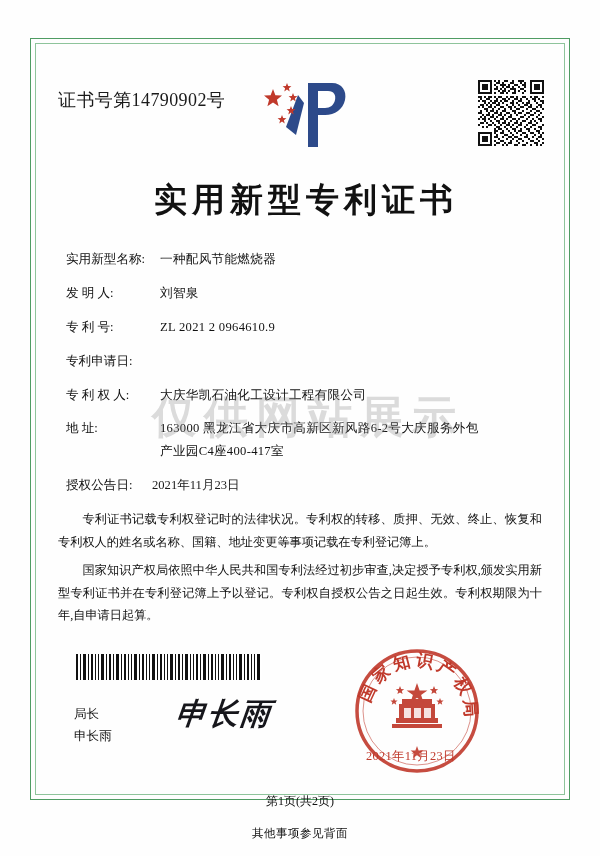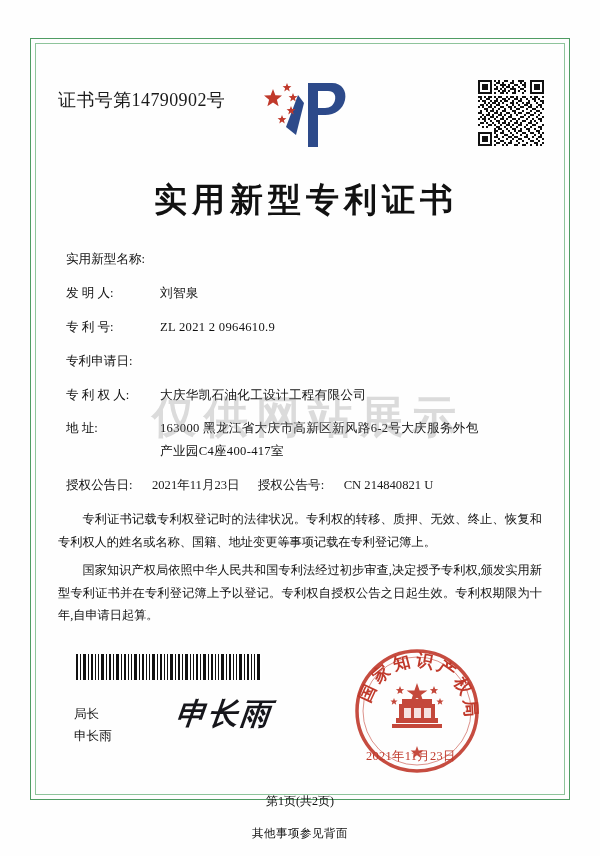--- a/index.html
+++ b/index.html
@@ -547,20 +547,21 @@
       </g>
     </svg>
   </div>
 
   <div class="title">实用新型专利证书</div>
 
   <div class="fields">
 
     <div class="row">
       <div class="lbl">实用新型名称:</div>
+      <div class="val">一种配风节能燃烧器</div>
     </div>
 
     <div class="row">
       <div class="lbl">发 明 人:</div>
       <div class="val">刘智泉</div>
     </div>
 
     <div class="row">
       <div class="lbl">专 利 号:</div>
       <div class="val">ZL 2021 2 0964610.9</div>
@@ -579,24 +580,20 @@
       <div class="lbl">地 址:</div>
       <div class="val">
         <span>163000 黑龙江省大庆市高新区新风路6-2号大庆服务外包</span>
         <span class="second-line">产业园C4座400-417室</span>
       </div>
     </div>
 
     <div class="row two-col">
       <div class="lbl">授权公告日:</div>
       <div>2021年11月23日</div>
-      <div class="col-b">
-        <div class="lbl2">授权公告号:</div>
-        <div>CN 214840821 U</div>
-      </div>
     </div>
 
   </div>
 
   <div class="paras">
     <p>专利证书记载专利权登记时的法律状况。专利权的转移、质押、无效、终止、恢复和专利权人的姓名或名称、国籍、地址变更等事项记载在专利登记簿上。</p>
     <p>国家知识产权局依照中华人民共和国专利法经过初步审查,决定授予专利权,颁发实用新型专利证书并在专利登记簿上予以登记。专利权自授权公告之日起生效。专利权期限为十年,自申请日起算。</p>
   </div>
 
   <div class="barcode">

